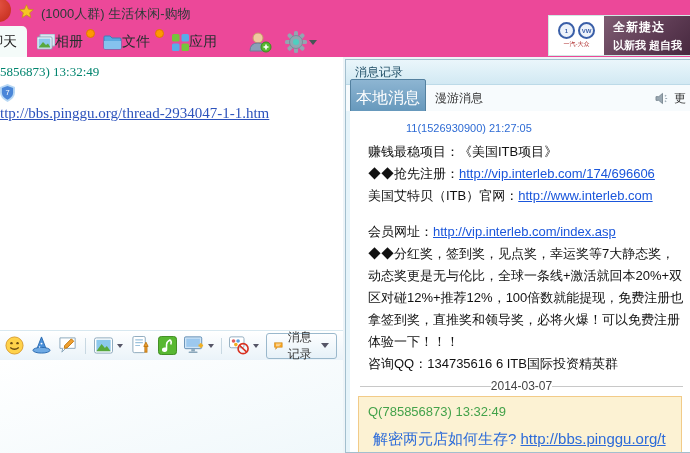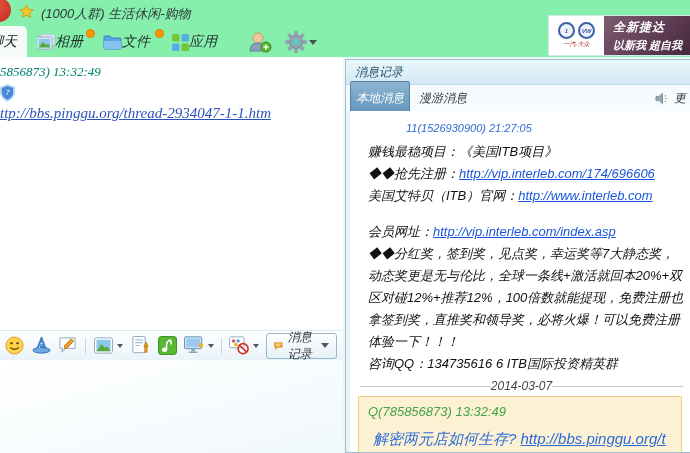--- a/index.html
+++ b/index.html
@@ -1,17 +1,17 @@
 <!DOCTYPE html>
 <html><head>
 <meta charset="utf-8">
 <style>
   html,body{margin:0;padding:0;}
   body{font-family:"Liberation Sans", sans-serif;}
-  .window{position:relative;width:690px;height:453px;background:#86efac;overflow:hidden;font-style:italic;}
+  .window{position:relative;width:690px;height:453px;background:#ec4899;overflow:hidden;}
 
   
   .titlebar{position:absolute;top:0;left:0;right:0;height:26px;}
   .group-avatar{position:absolute;left:-13px;top:-2px;width:24px;height:24px;border-radius:50%;
     background:radial-gradient(circle at 35% 30%, #E85848, #C02818);}
   .star{position:absolute;left:19px;top:4px;width:15px;height:15px;}
   .win-title{position:absolute;left:41px;top:5px;font-size:13px;color:#2B3B38;}
 
   
   .tabbar{position:absolute;top:26px;left:0;right:0;height:31px;}
@@ -53,21 +53,21 @@
   .hist-btn-label{font-size:12px;color:#333;}
 
   .chat-input{position:absolute;top:303px;left:0;right:0;bottom:0;background:linear-gradient(to bottom right,#FFFFFF,#F0F8FB);}
 
   
   .right-panel{position:absolute;top:2px;left:345px;right:0;bottom:0;background:#FFF;border:1px solid #A3BFCE;border-right:none;box-sizing:border-box;}
   .rp-header{height:24px;background:linear-gradient(#EAF6FB,#D2E9F3);border-bottom:1px solid #BCDAE8;
     font-size:12px;color:#1F4E66;line-height:24px;padding-left:9px;}
   .rp-tabs{height:26px;background:#F7FBFD;border-bottom:1px solid #9FC4DA;display:flex;align-items:center;padding:0 4px;}
   .rp-tab-sel{background:linear-gradient(#8DB5D2,#5F93B8);border:1px solid #53809F;border-radius:2px;color:#FFF;
-    font-size:12px;padding:8px 5px;cursor:pointer;}
+    font-size:16px;padding:8px 5px;cursor:pointer;}
   .rp-tab{color:#333;font-size:12px;padding:2px 9px;cursor:pointer;}
   .rp-tabs-right{margin-left:auto;display:flex;align-items:center;gap:4px;}
   .rp-more{font-size:12px;color:#333;white-space:nowrap;cursor:pointer;}
 
   .rp-content{position:absolute;top:51px;left:0;right:0;bottom:0;background:#FFF;border-left:4px solid #E6F4FA;
     padding:8px 5px 0 8px;box-sizing:border-box;overflow:hidden;}
   .rp-sender{color:#2E6BD4;font-size:11px;line-height:18px;margin-left:48px;}
   .rp-body{margin-left:10px;margin-top:4px;font-size:13px;color:#111;word-break:break-all;}
   .msg-line{line-height:22px;min-height:22px;}
   .msg-line.blank{min-height:14px;line-height:14px;}

